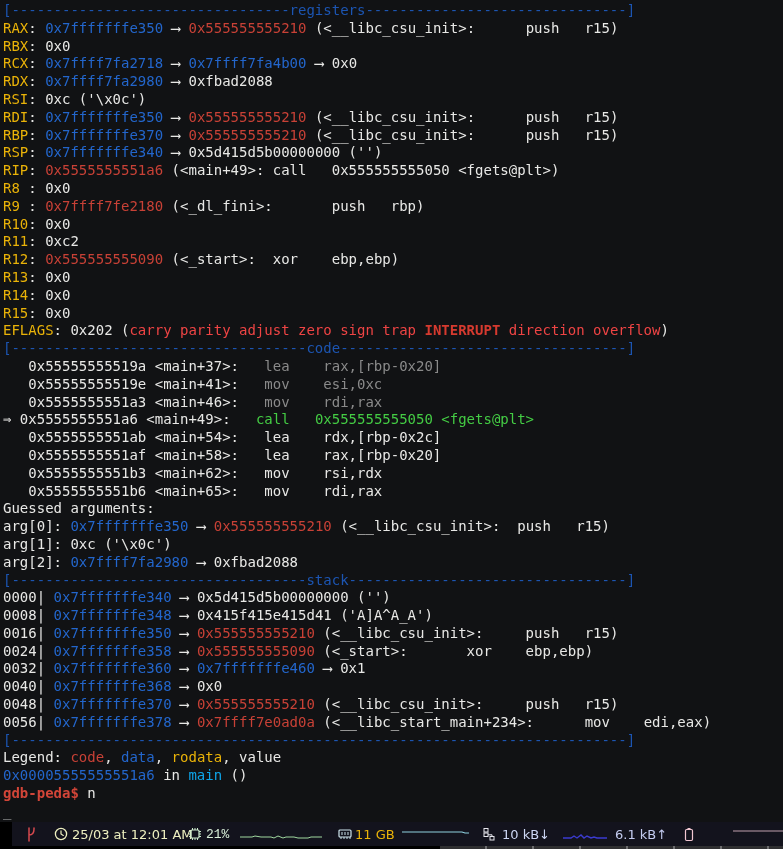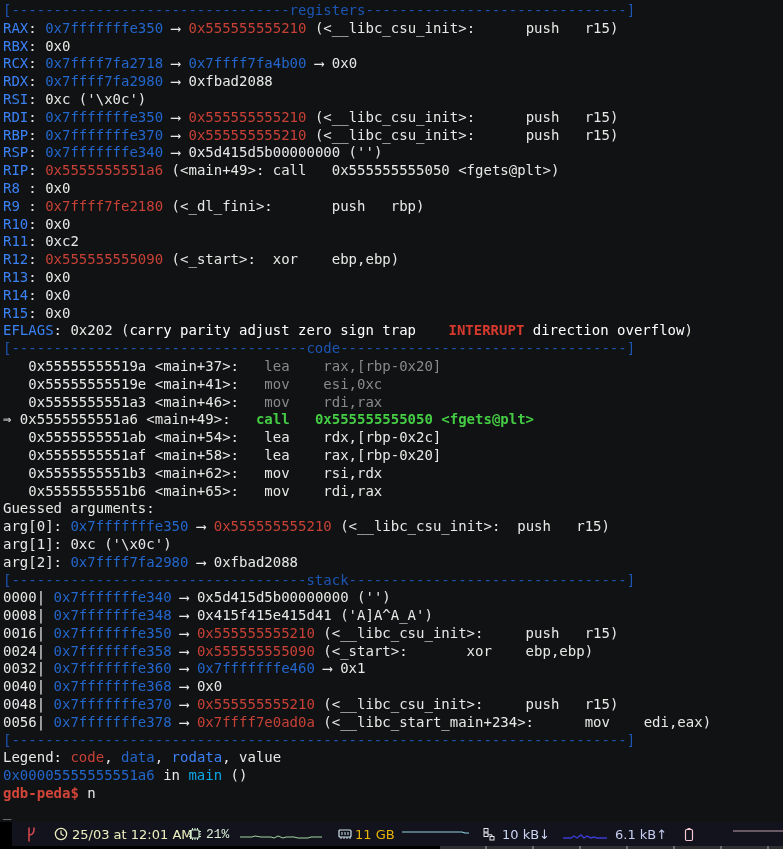--- a/index.html
+++ b/index.html
@@ -7,28 +7,28 @@
   #terminal{
     width:783px;height:822px;box-sizing:border-box;
     background:#111214;
     padding:2px 0 0 3px;
     font-family:"DejaVu Sans Mono", monospace;
     font-size:14px;line-height:17.8px;
     white-space:pre;overflow:hidden;
   }
   .term-line{height:17.8px;}
   .c-sep{color:#1c55b2;}
-  .c-reg{color:#3b82f6;}
+  .c-reg{color:#eab308;}
   .c-data{color:#2366cc;text-align:center;}
   .c-code{color:#c84136;}
   .c-val{color:#e8e8e6;}
   .c-gray{color:#8a8a8a;}
-  .c-cur{color:#44cc44;font-weight:bold;}
-  .c-flag{color:#ffffff;}
-  .c-flagred{color:#d63a2f;font-weight:bold;margin-left:24px;}
+  .c-cur{color:#44cc44;font-weight:normal;}
+  .c-flag{color:#ef4444;}
+  .c-flagred{color:#d63a2f;font-weight:bold;}
   .c-yellow{color:#0ea5e9;}
   .c-prompt{color:#d24538;font-weight:bold;}
   .c-cursor{color:#a8a8a8;}
   #statusbar{
     position:absolute;left:12px;top:822px;width:783px;height:24px;
     background:#13131d;
     font-family:"DejaVu Sans", "Liberation Sans", sans-serif;
     font-size:13px;
   }
   .sb{position:absolute;top:0;height:24px;display:flex;align-items:center;}

